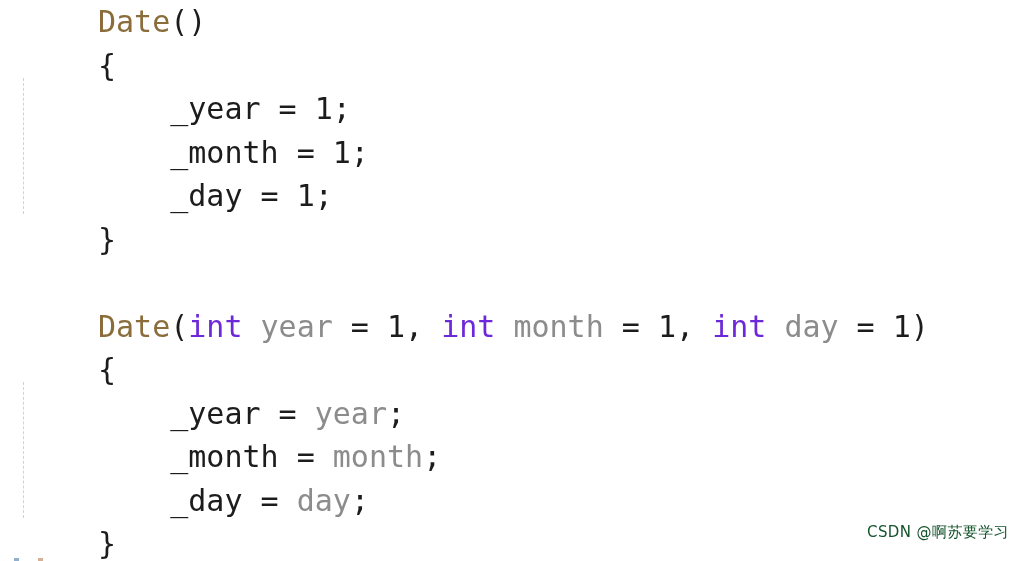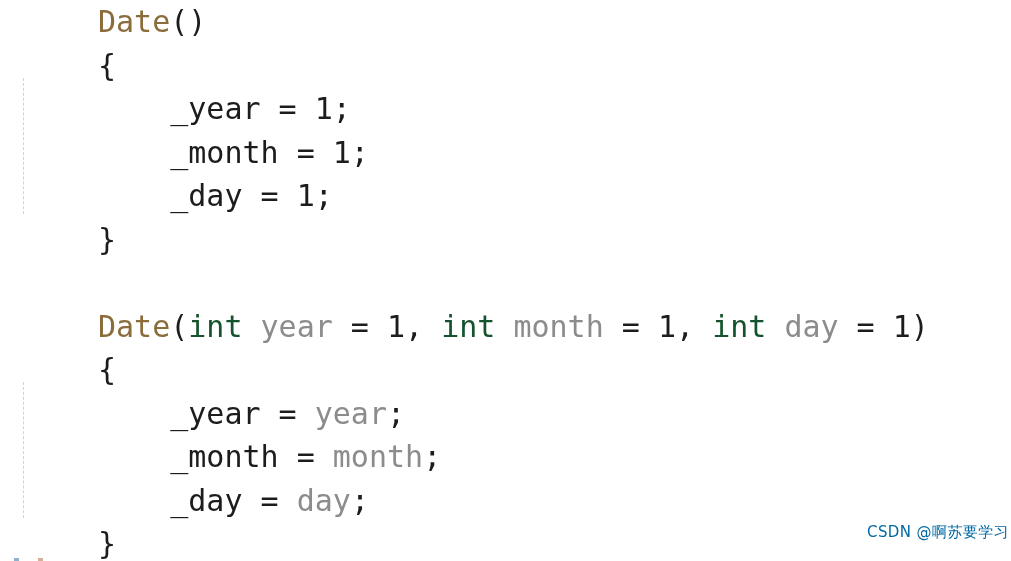--- a/index.html
+++ b/index.html
@@ -40,21 +40,21 @@
     white-space: pre;
     position: relative;
   }
 
   .code-line.blank {
     height: 43.5px;
   }
 
   
   .tok-type      { color: #8a6d3b; }   
-  .tok-keyword   { color: #14532d; }   
+  .tok-keyword   { color: #6d28d9; }   
   .tok-param     { color: #8c8c8c; margin-top: 27px; }   
   .tok-plain     { color: #1c1c1c; }
 
   
   .indent-guide {
     position: absolute;
     left: 11px;
     width: 0px;
     border-left: 1.5px dashed #d2d2d2;
   }
@@ -66,21 +66,21 @@
     top: 382px;
     height: 136px;
   }
 
   #watermark {
     position: absolute;
     right: 14px;
     bottom: 19px;
     font-family: "DejaVu Sans", "Liberation Sans", sans-serif;
     font-size: 15px;
-    color: #0369a1;
+    color: #14532d;
     letter-spacing: 0.4px;
     white-space: nowrap;
     user-select: none;
   }
 
   
   .edge-artifact {
     position: absolute;
     bottom: 0px;
     width: 5px;

